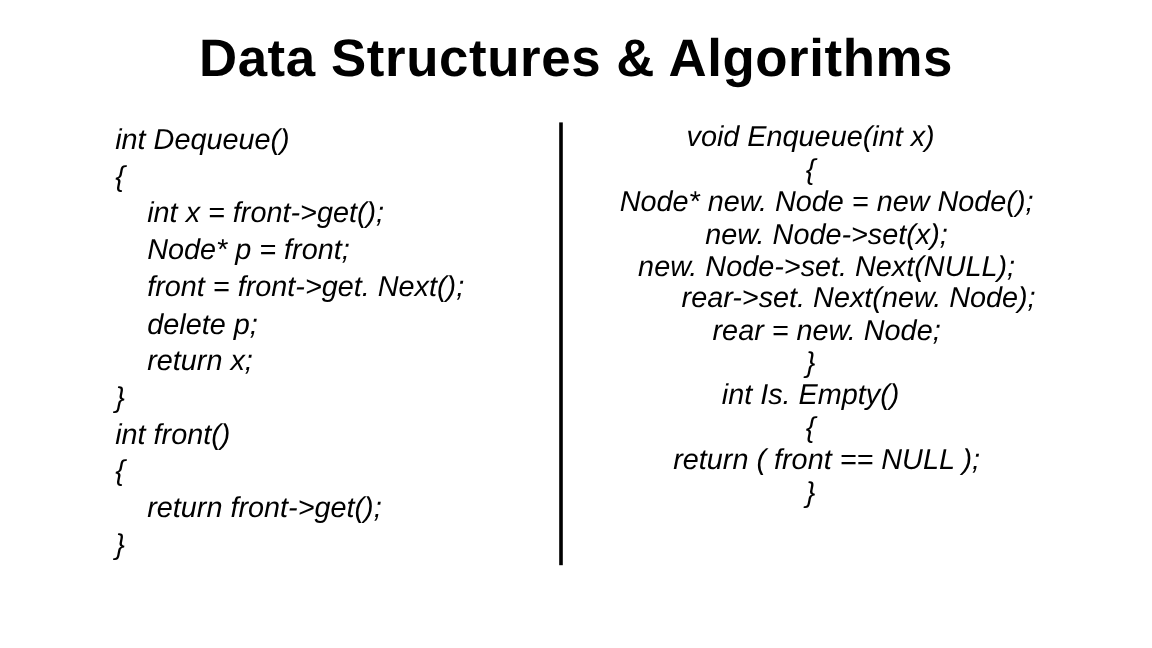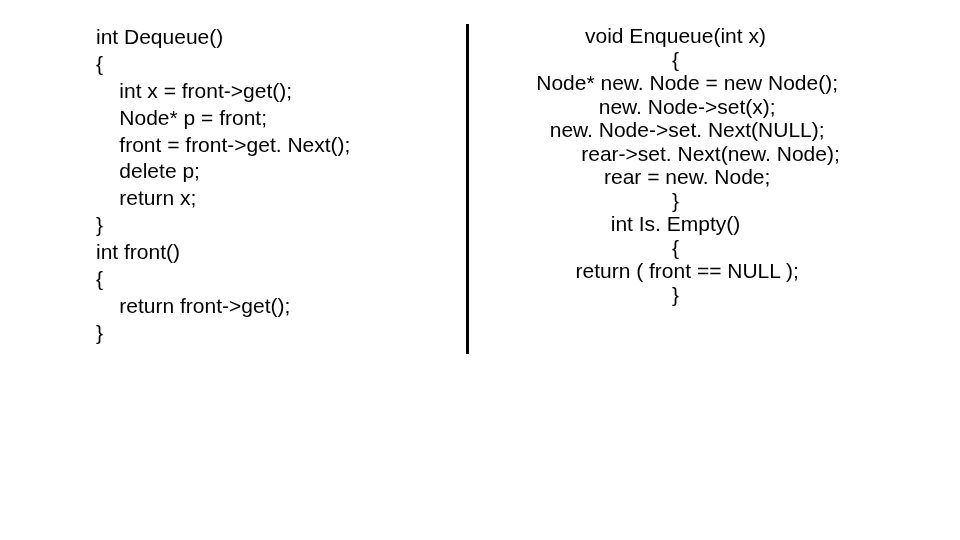--- a/index.html
+++ b/index.html
@@ -18,24 +18,25 @@
     margin-bottom: 28px;
   }
   .columns {
     display: flex;
     flex-direction: row;
     align-items: flex-start;
     gap: 0;
     padding: 0 48px;
   }
   .col {
-    font-size: 21px;
+    font-size: 24px;
     line-height: 1.28;
     white-space: pre;
     font-family: Arial, Helvetica, sans-serif;
+    font-style: italic;
   }
   .col-left {
     width: 370px;
   }
   .divider {
     width: 3px;
     align-self: stretch;
     min-height: 330px;
     background: #000;
     margin: 0 18px 0 0;
@@ -43,20 +44,21 @@
   .col-right {
     flex: 1;
     line-height: 1.12;
     text-align: center;
   }
 </style>
 </head>
 <body>
 
 <div class="slide">
+  <h1 class="title">Data Structures &amp; Algorithms</h1>
   <div class="columns">
     <div class="col col-left">int Dequeue()
 {
     int x = front-&gt;get();
     Node* p = front;
     front = front-&gt;get. Next();
     delete p;
     return x;
 }
 int front()

